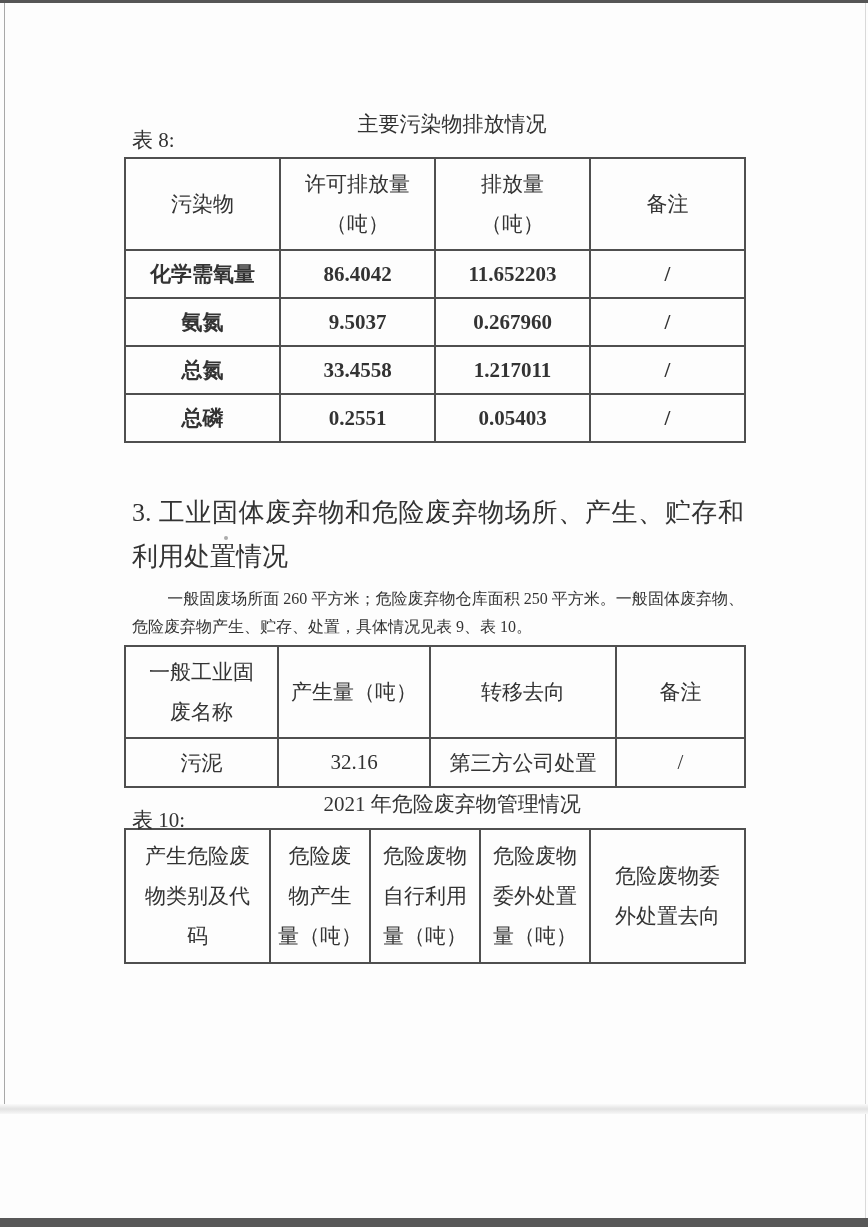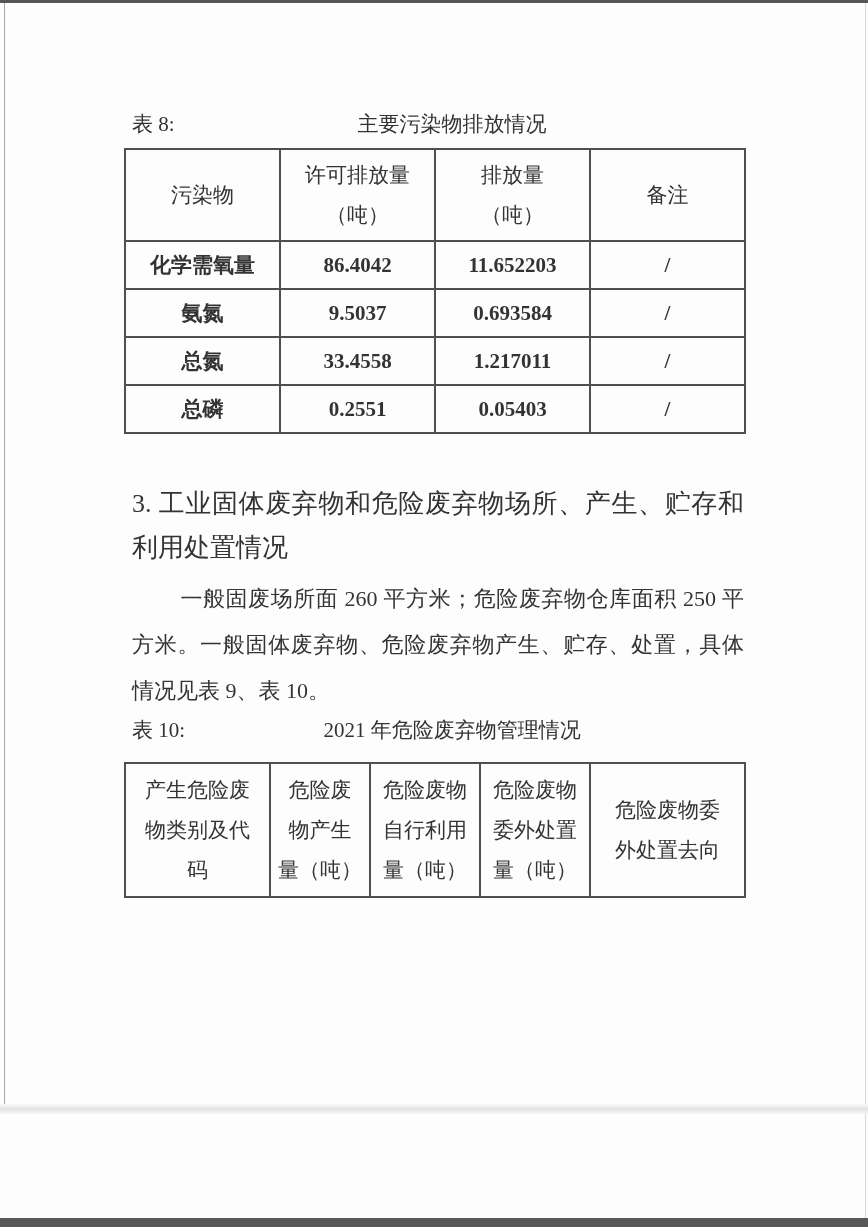--- a/index.html
+++ b/index.html
@@ -34,66 +34,66 @@
     width: 620px;
   }
 
   .caption {
     position: relative;
     height: 32px;
     font-size: 21px;
     line-height: 32px;
     white-space: nowrap;
   }
-  .caption .cap-label { position: absolute; left: 8px; top: 0; }
+  .caption .cap-label { position: absolute; left: 8px; top: 16px; }
   .caption .cap-title { display: block; text-align: center; padding-left: 36px; }
 
   table {
     border-collapse: collapse;
     table-layout: fixed;
     width: 620px;
     font-size: 21px;
     color: #333333;
   }
   th, td {
     border: 2px solid #4f4f4f;
     text-align: center;
     vertical-align: middle;
     font-weight: normal;
     white-space: pre-line;
     padding: 0 2px;
     overflow: hidden;
   }
   .t8 th { height: 90px; line-height: 40px; }
   .t8 td { height: 46px; font-weight: bold; }
-  .t8 { margin-top: 8px; }
+  .t8 { margin-top: 17px; }
 
   .section-heading {
     margin-top: 48px;
     font-size: 26px;
     line-height: 44px;
     text-align: justify;
     padding-left: 8px;
   }
   .body-para {
     margin-top: 6px;
-    font-size: 22px;
-    line-height: 46px;
+    font-size: 16px;
+    line-height: 28px;
     text-align: justify;
     text-indent: 2.2em;
     padding-left: 8px;
   }
 
   .cap9  { margin-top: 12px; }
   .t9 { margin-top: 4px; }
   .t9 th { height: 90px; line-height: 40px; }
   .t9 td { height: 47px; }
 
   .cap10 { margin-top: 0; }
-  .t10 { margin-top: 16px; border-radius: 27px; }
+  .t10 { margin-top: 8px; border-radius: 27px; }
   .t10 th { height: 132px; line-height: 40px; }
 </style>
 </head>
 <body>
 
 <div class="page">
 
   <div class="edge-top"></div>
   <div class="edge-left"></div>
   <div class="edge-right"></div>
@@ -126,21 +126,21 @@
       </tr>
       <tr>
         <td>化学需氧量</td>
         <td>86.4042</td>
         <td>11.652203</td>
         <td>/</td>
       </tr>
       <tr>
         <td>氨氮</td>
         <td>9.5037</td>
-        <td>0.693584</td>
+        <td>0.267960</td>
         <td>/</td>
       </tr>
       <tr>
         <td>总氮</td>
         <td>33.4558</td>
         <td>1.217011</td>
         <td>/</td>
       </tr>
       <tr>
         <td>总磷</td>
@@ -149,20 +149,43 @@
         <td>/</td>
       </tr>
     </tbody>
       </table>
 
     <div class="section-heading">3. 工业固体废弃物和危险废弃物场所、产生、贮存和利用处置情况</div>
 
     <div class="body-para">一般固废场所面 260 平方米；危险废弃物仓库面积 250 平方米。一般固体废弃物、危险废弃物产生、贮存、处置，具体情况见表 9、表 10。</div>
 
 
+    <table class="t9">
+      <colgroup>
+          <col style="width:153px">
+          <col style="width:152px">
+          <col style="width:186px">
+          <col style="width:129px">
+        </colgroup>
+      <tbody>
+          <tr>
+        <th>一般工业固
+废名称</th>
+        <th>产生量（吨）</th>
+        <th>转移去向</th>
+        <th>备注</th>
+      </tr>
+      <tr>
+        <td>污泥</td>
+        <td>32.16</td>
+        <td>第三方公司处置</td>
+        <td>/</td>
+      </tr>
+    </tbody>
+      </table>
 
     <div class="caption cap10">
       <span class="cap-label">表 10:</span>
       <span class="cap-title">2021 年危险废弃物管理情况</span>
     </div>
 
     <table class="t10">
       <colgroup>
           <col style="width:145px">
           <col style="width:100px">

